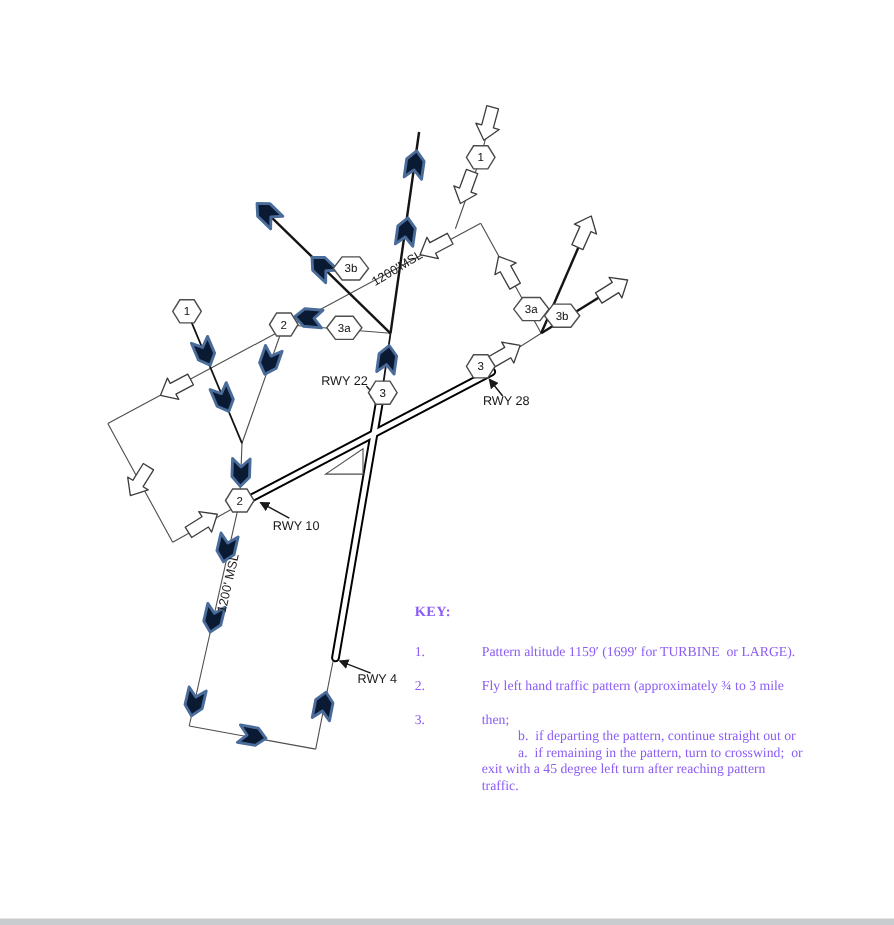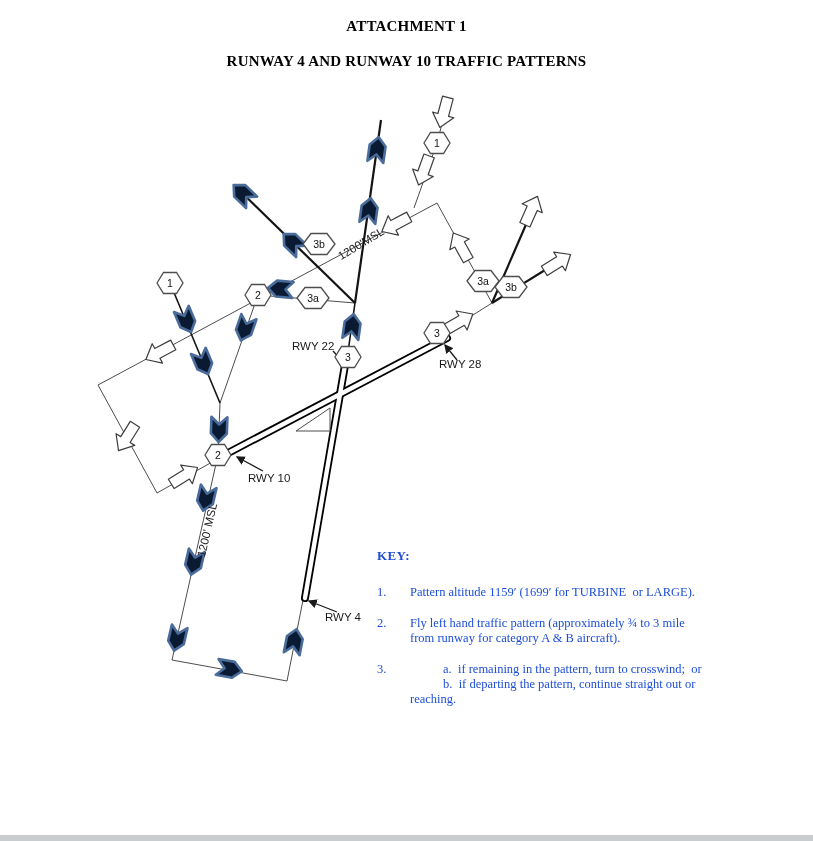--- a/index.html
+++ b/index.html
@@ -14,40 +14,36 @@
   .xline{stroke:#141414;stroke-width:2.2;fill:none;}
   .runway-black{stroke:#000;stroke-width:8;stroke-linecap:round;fill:none;}
   .runway-white{stroke:#fff;stroke-width:4.4;stroke-linecap:round;fill:none;}
   .chev{fill:#0b1a33;stroke:#4a6c9b;stroke-width:2.6;stroke-linejoin:round;}
   .warrow{fill:#ffffff;stroke:#3d3d3d;stroke-width:1.2;stroke-linejoin:round;}
   .hexshape{fill:#ffffff;stroke:#4d4d4d;stroke-width:1.3;}
   .hexlabel{font-family:"Liberation Sans",sans-serif;font-size:10.5px;fill:#111;text-anchor:middle;}
   .dlabel{font-family:"Liberation Sans",sans-serif;font-size:11.5px;fill:#1a1a1a;}
   .leader{stroke:#1a1a1a;stroke-width:1.3;fill:none;}
   .tri{fill:#ffffff;stroke:#4d4d4d;stroke-width:1;}
-  .key{position:absolute;left:377px;top:548px;width:428px;color:#1d4ed8;
+  .key{position:absolute;left:377px;top:548px;width:428px;color:#8b5cf6;
        font-family:"Liberation Serif",serif;font-size:12.5px;line-height:15px;}
   .key-heading{font-weight:bold;font-size:13px;letter-spacing:0.4px;}
   .key-item{display:flex;margin-top:16px;}
   .key-item.first{margin-top:22px;}
   .key-num{width:33px;flex:none;}
-  .key-body{flex:1;}
+  .key-body{flex:1;margin-left:28px;}
   .kline{white-space:pre-wrap;}
   .ksub{white-space:pre-wrap;padding-left:33px;}
   .bottom-strip{position:absolute;left:0;bottom:0;width:813px;height:6px;background:#c9cccf;}
 </style>
 </head>
 <body>
 
 <div class="page">
 
-  <div class="title-block">
-    <div class="title-line">ATTACHMENT 1</div>
-    <div class="title-line second">RUNWAY 4 AND RUNWAY 10 TRAFFIC PATTERNS</div>
-  </div>
 
   <svg class="diagram-svg" viewBox="0 0 813 841">
     <defs>
       <path id="chev" d="M 0,-13 L 8,-4.5 L 8,12 L 0,4.5 L -8,12 L -8,-4.5 Z"></path>
       <path id="barrow" d="M 0,-16 L 11,-3 L 5.5,-3 L 5.5,15 L -5.5,15 L -5.5,-3 L -11,-3 Z"></path>
       <marker id="ah" viewBox="0 0 10 10" refX="8.5" refY="5" markerWidth="7" markerHeight="7" orient="auto">
         <path d="M0,0 L10,5 L0,10 Z" fill="#1a1a1a"></path>
       </marker>
     </defs>
 
@@ -179,28 +175,29 @@
       <div class="key-num">1.</div>
       <div class="key-body">
         <div class="kline">Pattern altitude 1159′ (1699′ for TURBINE  or LARGE).</div>
       </div>
     </div>
 
     <div class="key-item">
       <div class="key-num">2.</div>
       <div class="key-body">
         <div class="kline">Fly left hand traffic pattern (approximately ¾ to 3 mile</div>
-        <div class="kline">from runway for category A &amp; B aircraft).</div>
       </div>
     </div>
 
     <div class="key-item">
       <div class="key-num">3.</div>
       <div class="key-body">
+        <div class="kline">then;</div>
+        <div class="ksub">b.  if departing the pattern, continue straight out or</div>
         <div class="ksub">a.  if remaining in the pattern, turn to crosswind;  or</div>
-        <div class="ksub">b.  if departing the pattern, continue straight out or</div>
-        <div class="kline">reaching.</div>
+        <div class="kline">exit with a 45 degree left turn after reaching pattern</div>
+        <div class="kline">traffic.</div>
       </div>
     </div>
   </div>
 
   <div class="bottom-strip"></div>
 </div>
 
 </body></html>

